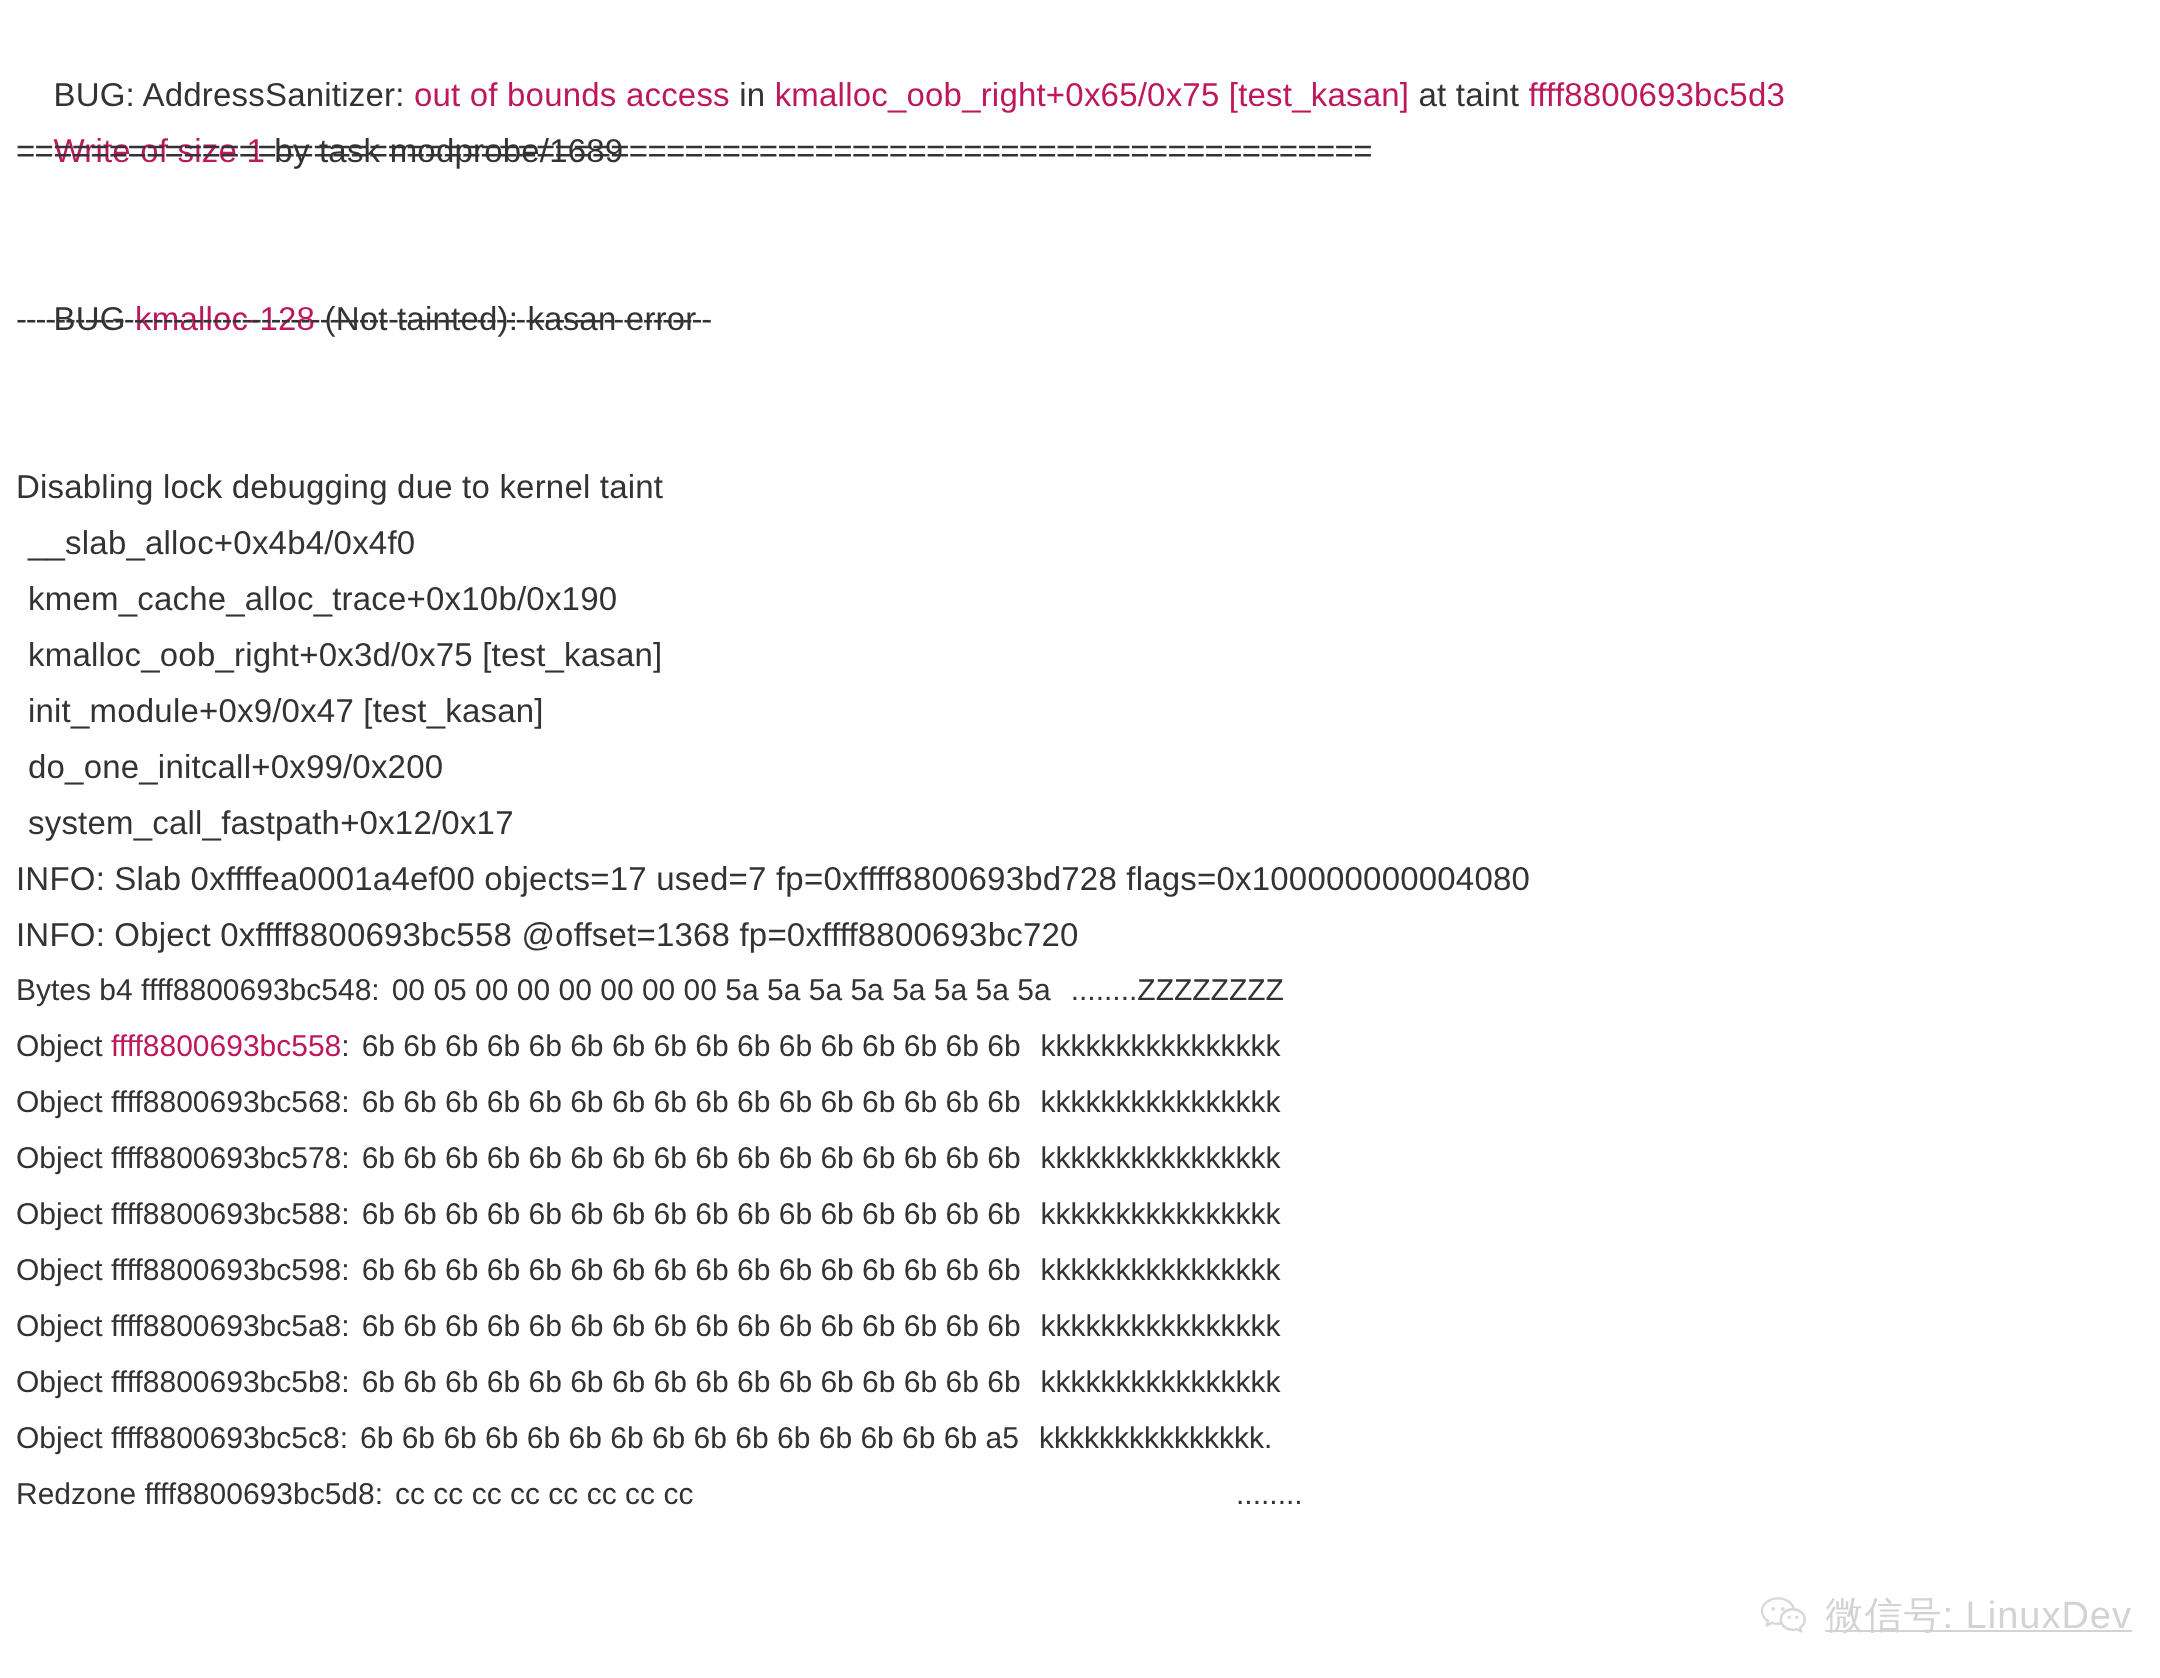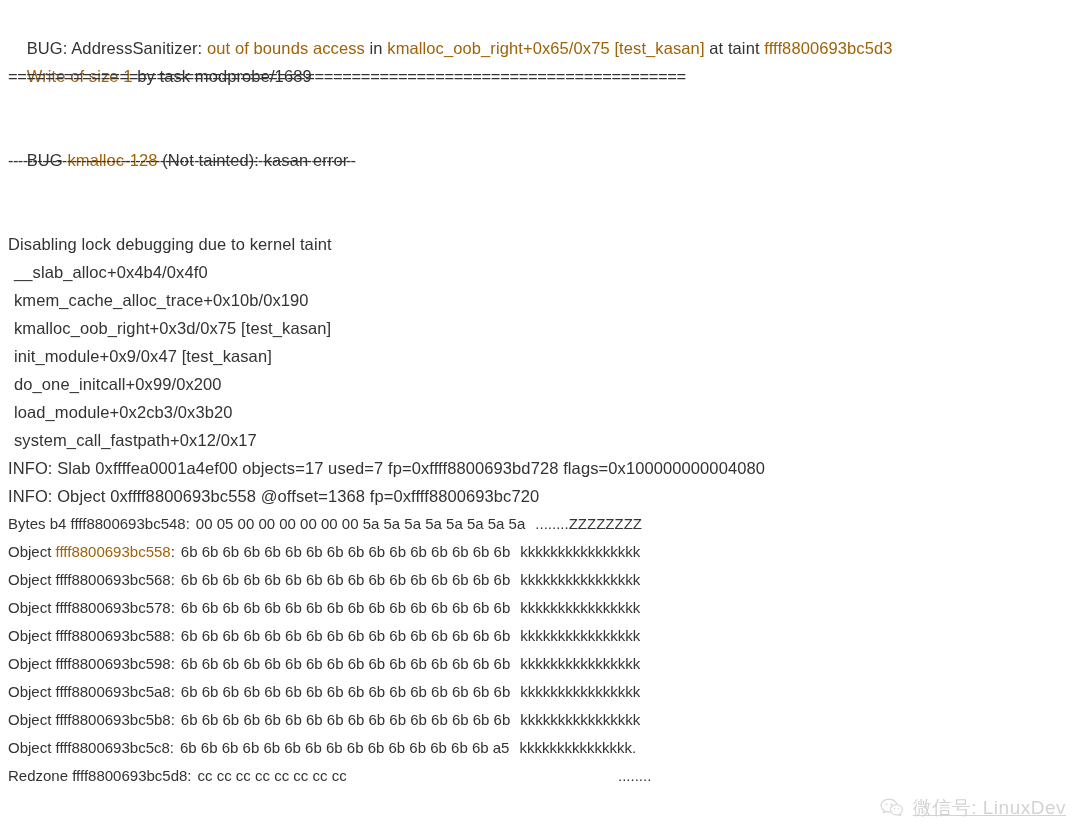--- a/index.html
+++ b/index.html
@@ -39,21 +39,21 @@
     height: 28px;
     line-height: 28px;
     font-size: 16.5px;
     white-space: pre;
     color: #333333;
     letter-spacing: -0.6px;
     overflow: hidden;
   }
   .sep.eq { letter-spacing: -0.35px; }
 
-  .red { color: #a16207; }
+  .red { color: #be185d; }
 
   .indent1 { padding-left: 6px; }
 
   
   .hexrow {
     height: 28px;
     line-height: 28px;
     font-size: 15px;
     white-space: pre;
     color: #333333;
@@ -118,21 +118,20 @@
   <div class="line blank">&nbsp;</div>
   <div class="line blank">&nbsp;</div>
 
   <div class="line">Disabling lock debugging due to kernel taint</div>
 
   <div class="line indent1">__slab_alloc+0x4b4/0x4f0</div>
   <div class="line indent1">kmem_cache_alloc_trace+0x10b/0x190</div>
   <div class="line indent1">kmalloc_oob_right+0x3d/0x75 [test_kasan]</div>
   <div class="line indent1">init_module+0x9/0x47 [test_kasan]</div>
   <div class="line indent1">do_one_initcall+0x99/0x200</div>
-  <div class="line indent1">load_module+0x2cb3/0x3b20</div>
   <div class="line indent1">system_call_fastpath+0x12/0x17</div>
 
   <div class="line">INFO: Slab 0xffffea0001a4ef00 objects=17 used=7 fp=0xffff8800693bd728 flags=0x100000000004080</div>
   <div class="line">INFO: Object 0xffff8800693bc558 @offset=1368 fp=0xffff8800693bc720</div>
 
   <div class="hexrow">
     <span class="label">Bytes b4 </span><span class="addr">ffff8800693bc548</span><span class="colon">:</span><span class="bytes">00 05 00 00 00 00 00 00 5a 5a 5a 5a 5a 5a 5a 5a</span><span class="ascii">........ZZZZZZZZ</span>
   </div>
 
   <div class="hexrow">

